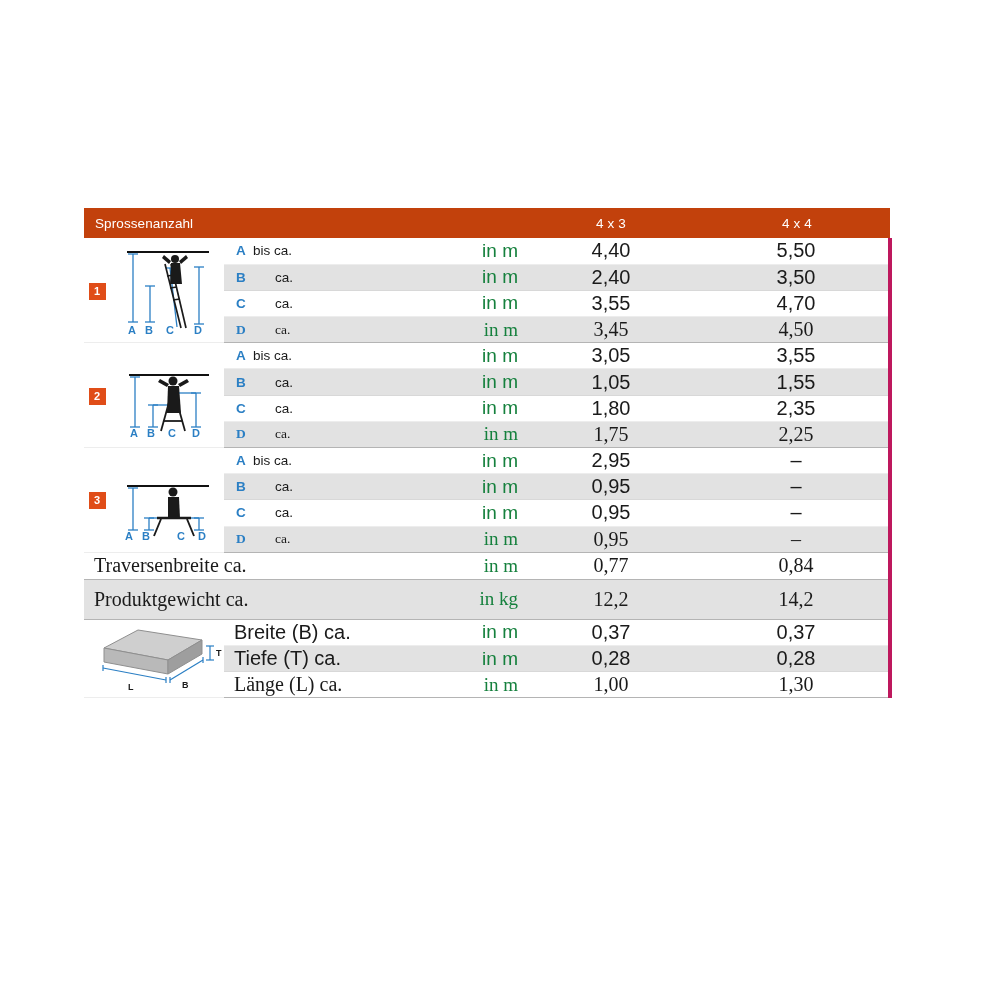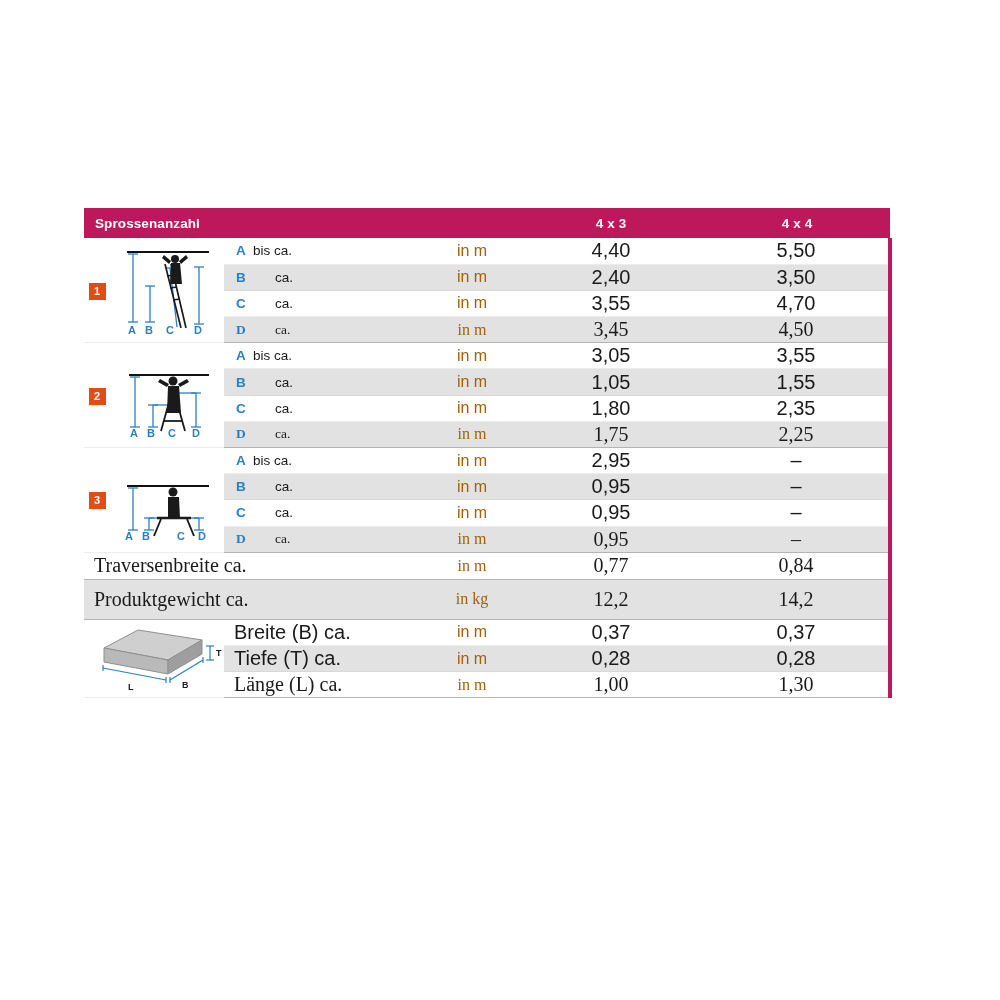--- a/index.html
+++ b/index.html
@@ -27,25 +27,25 @@
 
   table.spec td, table.spec th {
     padding: 0;
     margin: 0;
     vertical-align: middle;
     border: 0;
   }
 
   
   tr.header-row th {
-    background: #be185d;
+    background: #c2410c;
     color: #ffffff;
     height: 30px;
     font-size: 13.5px;
-    font-weight: bold;
+    font-weight: normal;
     letter-spacing: 0.1px;
   }
   th.h-title {
     text-align: left;
     padding-left: 11px !important;
     border-right: 2px solid #ffffff;
   }
   th.h-unit {
     border-right: 2px solid #ffffff;
   }
@@ -99,23 +99,23 @@
 
   td.fullspan-label {
     padding-left: 10px !important;
     font-size: 20px;
     color: #1a1a1a;
     border-right: 1px solid #c8c8c8;
   }
 
   td.unit-cell {
     width: 92px;
-    text-align: center;
-    font-size: 16px;
-    color: #a16207;
+    text-align: right;
+    font-size: 19px;
+    color: #15803d;
     border-right: 1px solid #c8c8c8;
   }
   td.value-cell {
     width: 186px;
     text-align: center;
     font-size: 20px;
     color: #1a1a1a;
     border-right: 1px solid #c8c8c8;
   }
   td.value-cell.last { border-right: 4px solid #be185d; }

